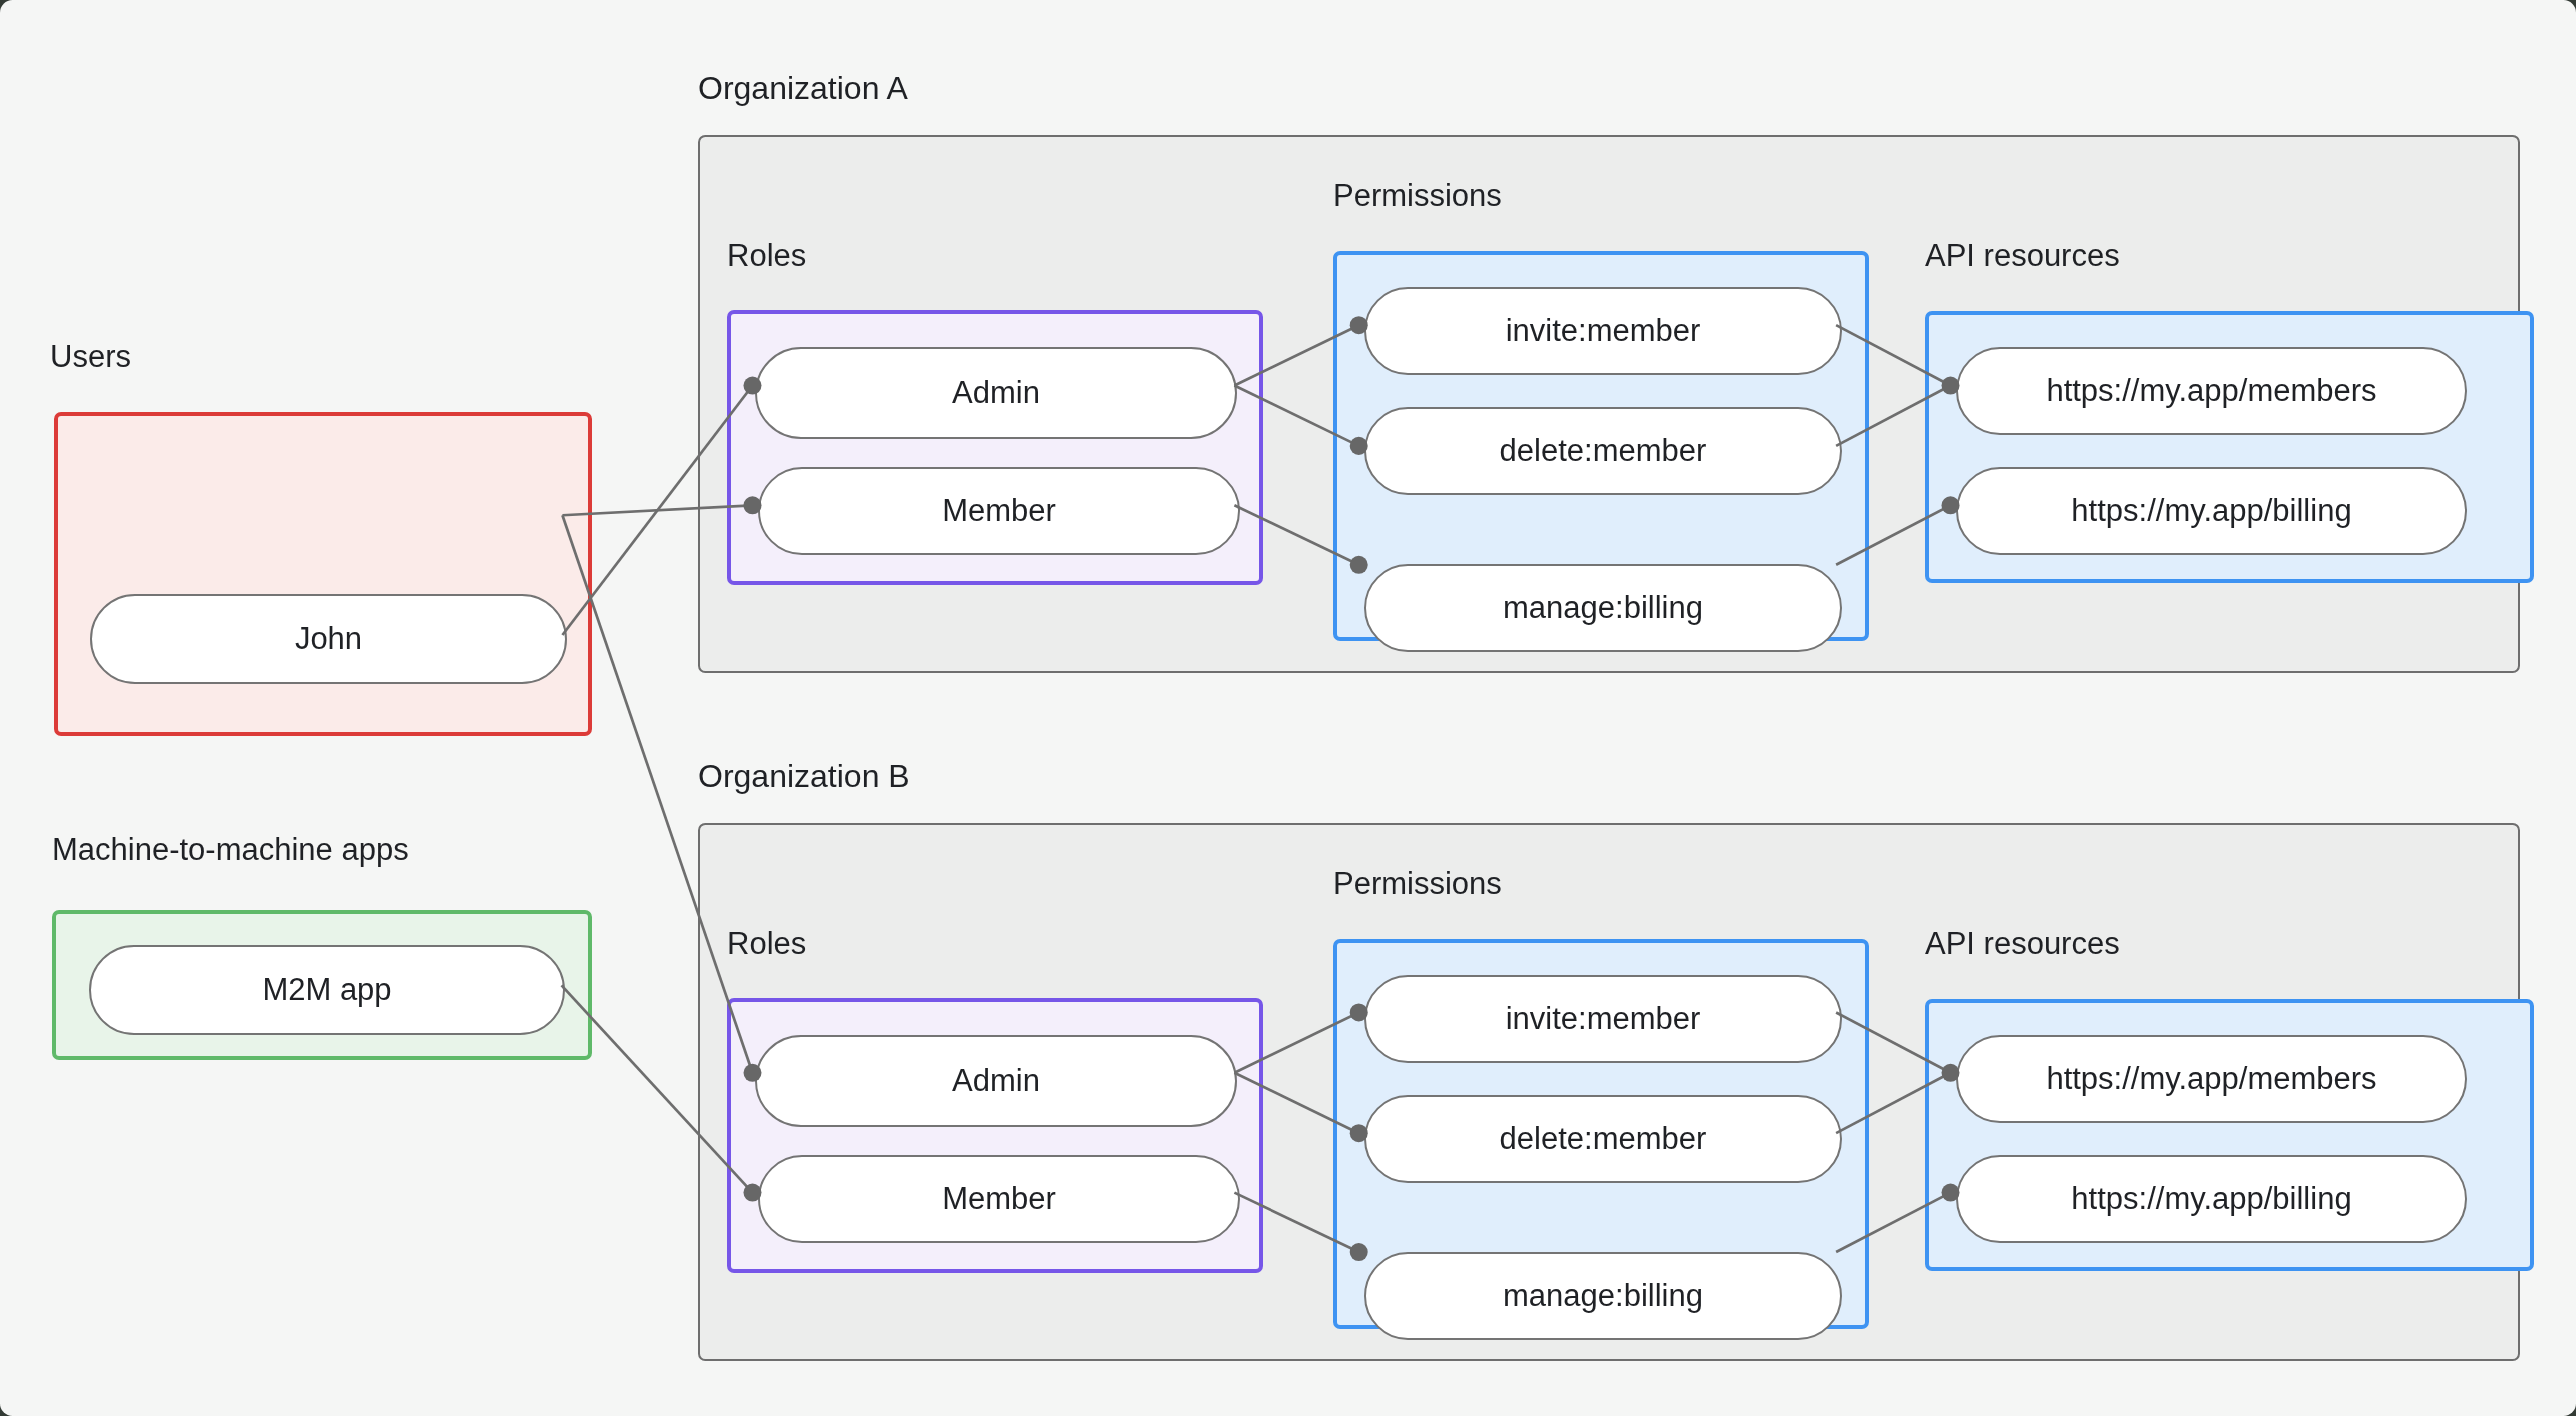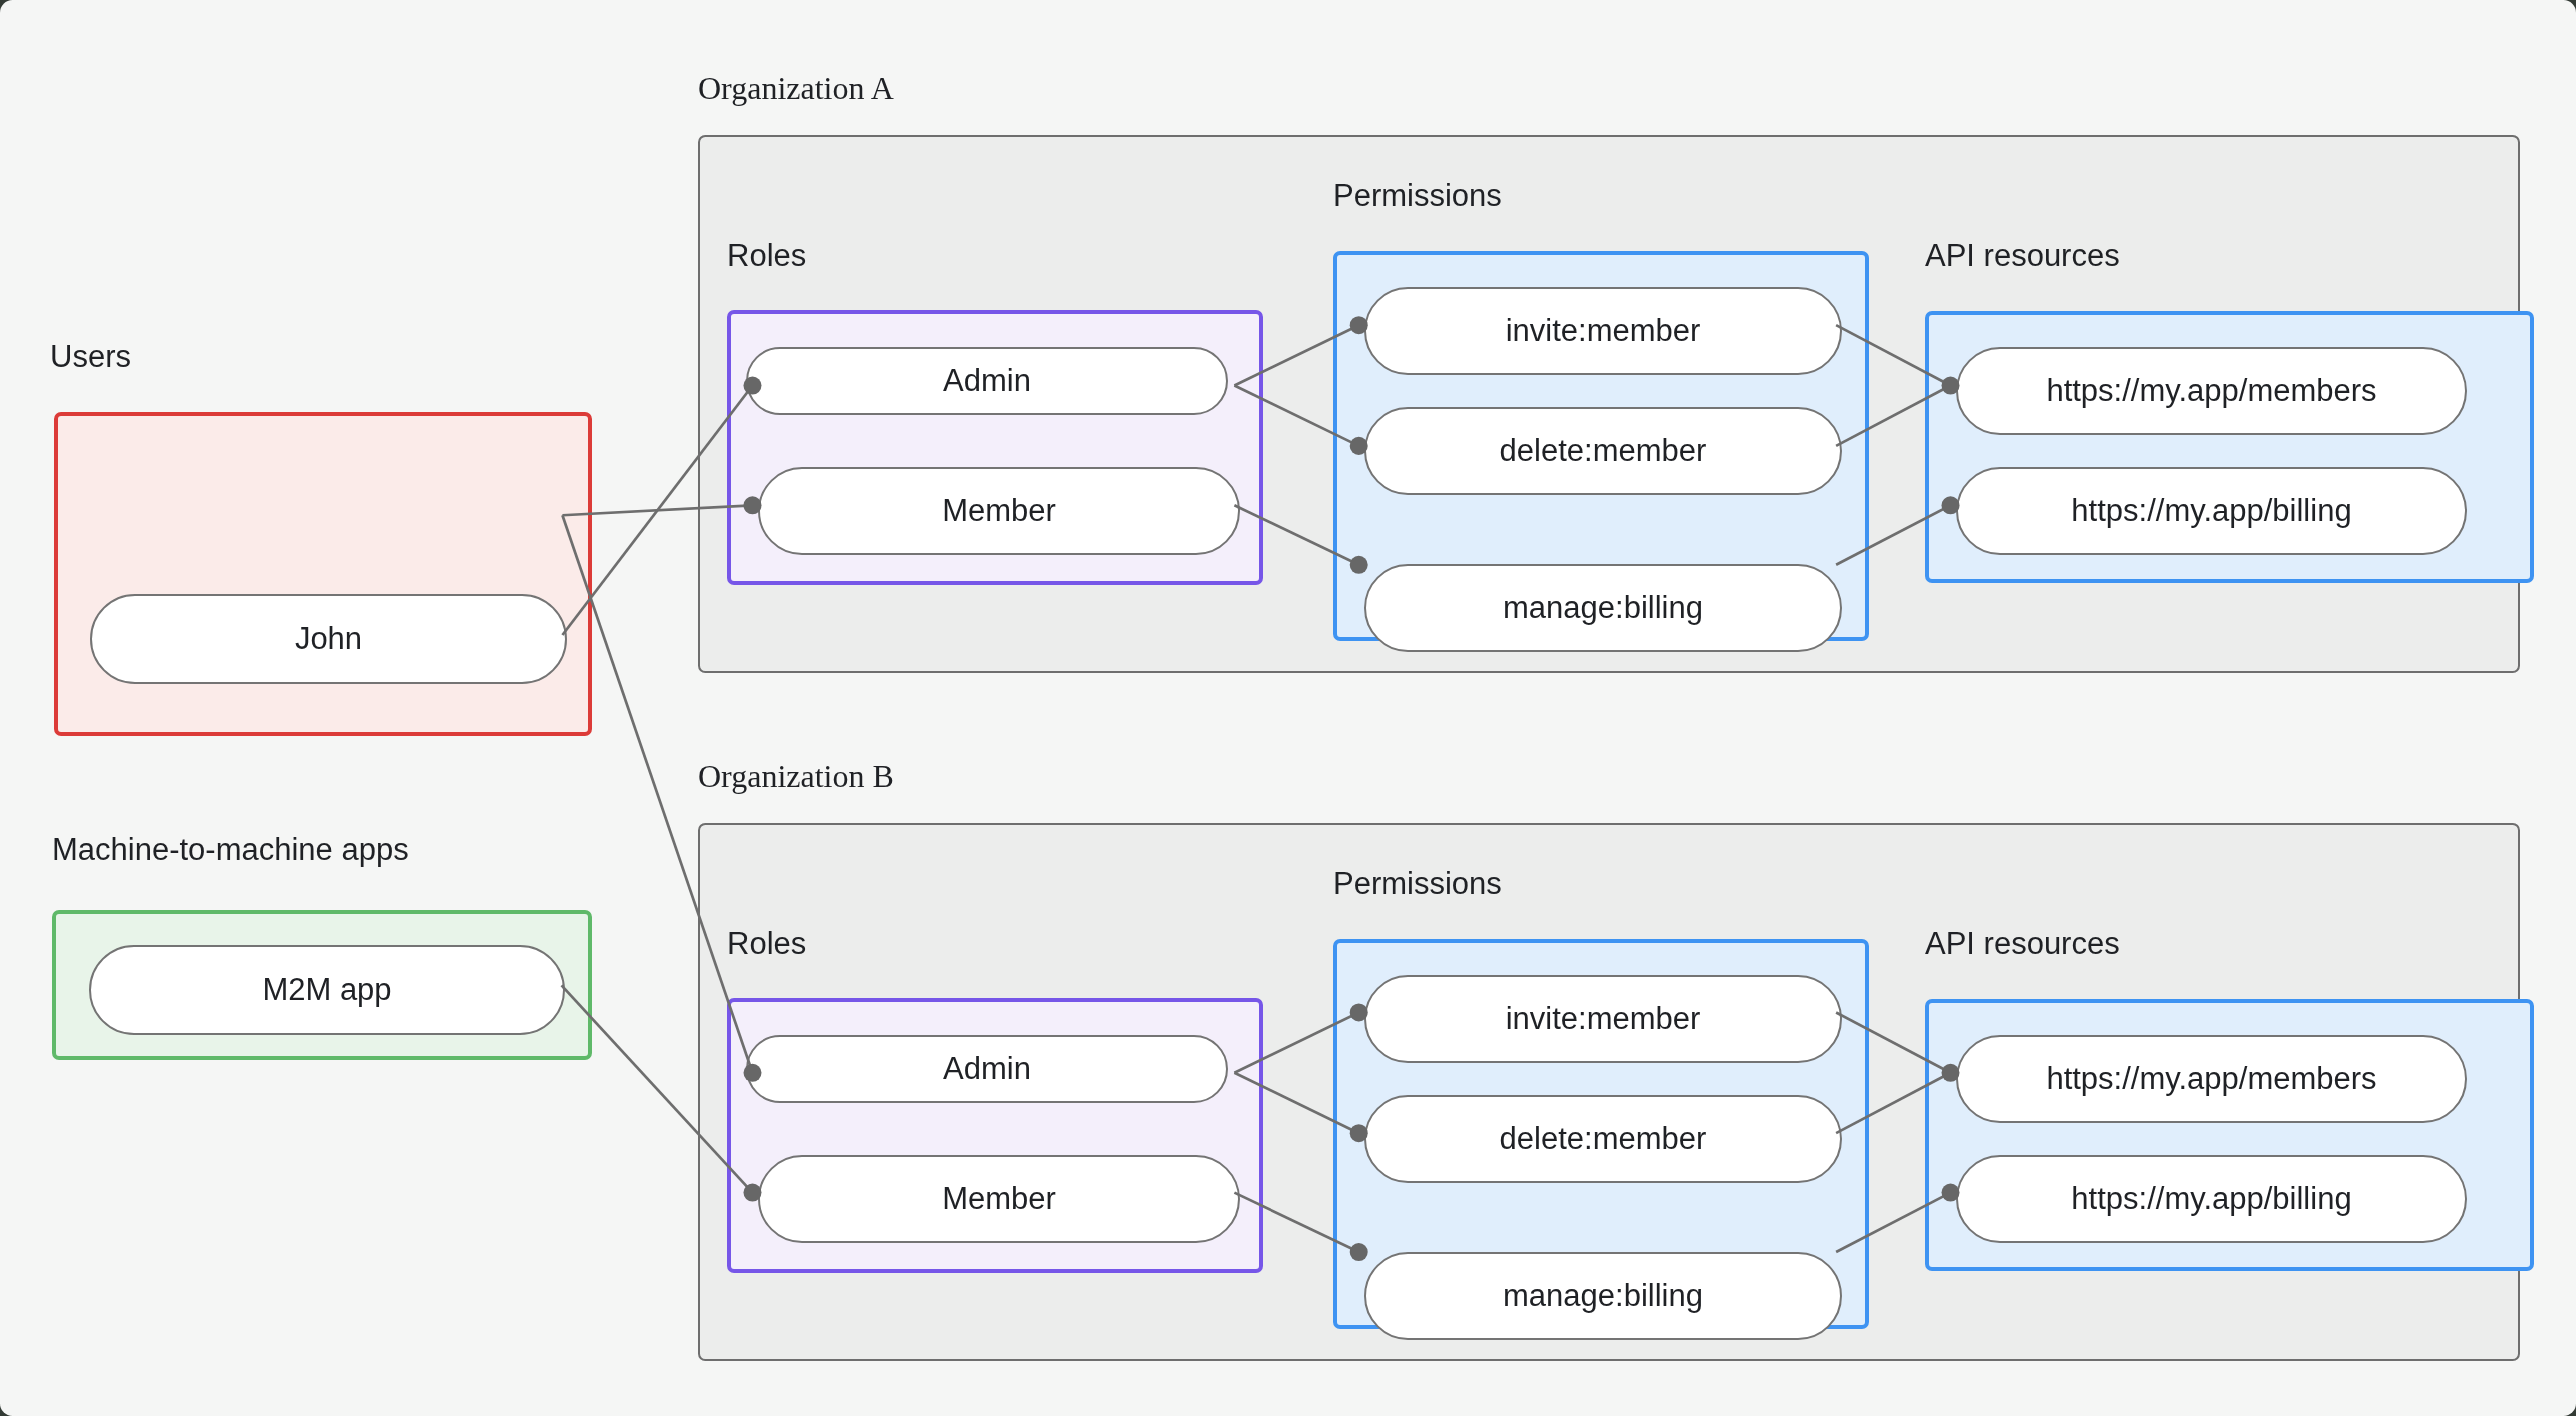--- a/index.html
+++ b/index.html
@@ -16,21 +16,21 @@
     border-radius: 12.6px;
     overflow: hidden;
   }
   .lbl {
     position: absolute;
     font-size: 31px;
     line-height: 36px;
     color: var(--text);
     white-space: nowrap;
   }
-  .org-title { font-size: 32px; line-height: 38px; font-family: Liberation Serif, serif; }
+  .org-title { font-size: 32px; line-height: 38px; }
   .gbox { position: absolute; border-radius: 7px; }
   .gbox.red   { background: var(--red_fill);    border: 4.5px solid var(--red_border); }
   .gbox.green { background: var(--green_fill);  border: 4.5px solid var(--green_border); }
   .gbox.purple{ background: var(--purple_fill); border: 4.5px solid var(--purple_border); }
   .gbox.blue  { background: var(--blue_fill);   border: 4.5px solid var(--blue_border); }
   .org { position: absolute; left: 698px; width: 1822px; height: 604px; }
   .org-box {
     position: absolute; left: 0; top: 66px; width: 1822px; height: 538px;
     background: var(--org_fill);
     border: 2.7px solid var(--org_border);
@@ -52,21 +52,21 @@
   .user-pill-1 { left: 32px; top: 59px;  width: 477px; height: 90px; }
   .user-pill-2 { left: 32px; top: 178px; width: 477px; height: 90px; }
   .m2m-label   { left: 52px; top: 832px; }
   .m2m-box     { left: 52px; top: 910px; width: 540px; height: 150px; }
   .m2m-pill    { left: 33px; top: 31px; width: 476px; height: 90px; text-align: right; }
   
   .org-a { top: 69px; }
   .org-b { top: 757px; }
   .roles-label { left: 27px; top: 101px; }
   .roles-box   { left: 27px; top: 173px; width: 536px; height: 275px; }
-  .role-pill-1 { left: 15px; top: 33px;  width: 482px; height: 68px; text-align: right; }
+  .role-pill-1 { left: 24px; top: 33px;  width: 482px; height: 92px; text-align: right; }
   .role-pill-2 { left: 27px; top: 153px; width: 482px; height: 88px; }
   .perm-label  { left: 633px; top: 41px; }
   .perm-box    { left: 633px; top: 114px; width: 536px; height: 390px; }
   .perm-pill-1 { left: 27px; top: 32px;  width: 478px; height: 88px; }
   .perm-pill-2 { left: 27px; top: 152px; width: 478px; height: 88px; }
   .perm-pill-3 { left: 27px; top: 274px; width: 478px; height: 88px; margin-top: 35px; }
   .api-label   { left: 1225px; top: 101px; }
   .api-box     { left: 1225px; top: 174px; width: 609px; height: 272px; }
   .api-pill-1  { left: 27px; top: 32px;  width: 511px; height: 88px; }
   .api-pill-2  { left: 27px; top: 152px; width: 511px; height: 88px; }

